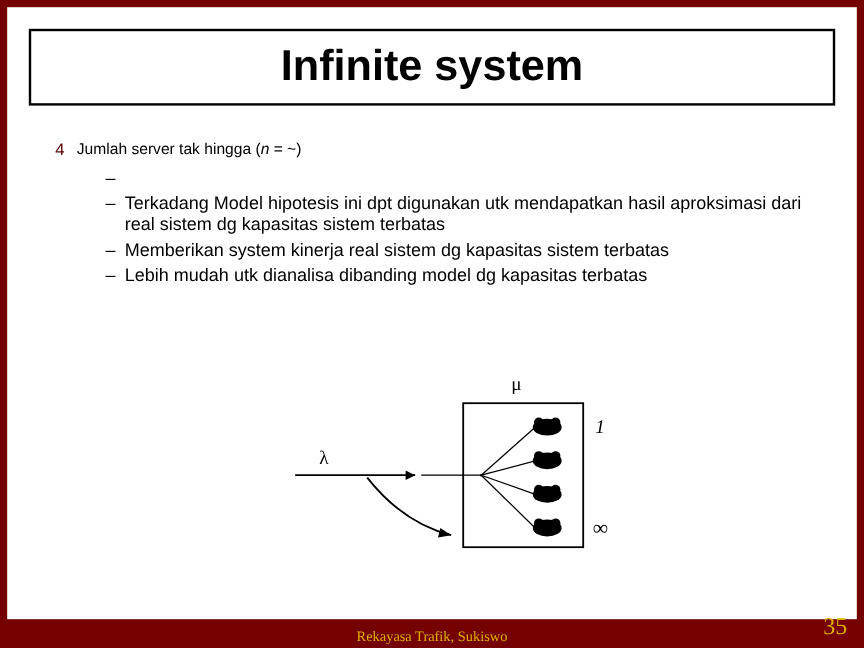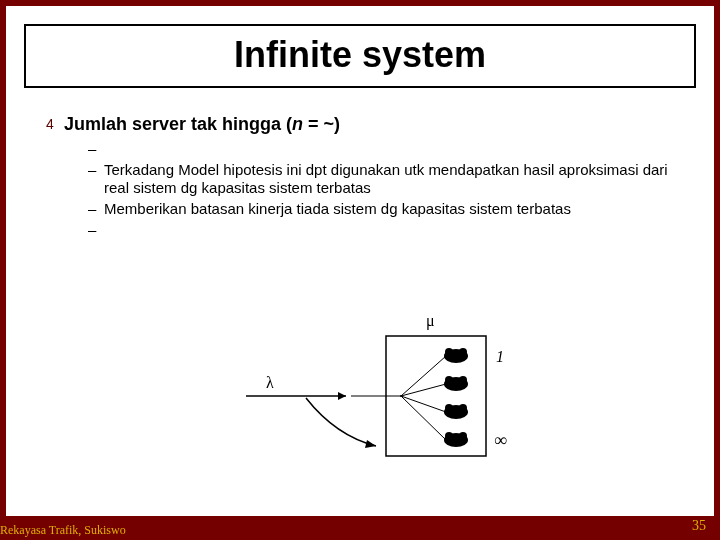--- a/index.html
+++ b/index.html
@@ -40,23 +40,22 @@
     margin-bottom: 6px;
   }
   .bullet1 {
     width: 18px; flex: 0 0 18px;
     font-family: "Wingdings", "Zapf Dingbats", sans-serif;
     font-size: 14px;
     color: #5a0000;
     line-height: 20px;
   }
   .lvl1-text {
-    font-size: 18px;
+    font-size: 13px;
     line-height: 20px;
-    font-weight: bold;
   }
   .lvl1-text .n { font-style: italic; }
   .sublist {
     margin-left: 42px;
     margin-top: 4px;
   }
   .lvl2 {
     display: flex;
     align-items: flex-start;
     margin-bottom: 3px;
@@ -72,29 +71,30 @@
   }
   .diagram {
     position: absolute;
     left: 230px; top: 300px;
     width: 300px; height: 170px;
   }
   .footer {
     position: absolute;
     left: 0; bottom: 2px;
     width: 100%;
+    text-align: center;
     color: #e0b000;
     font-size: 12px;
     font-family: "Times New Roman", serif;
   }
   .pagenum {
     position: absolute;
     right: 14px; bottom: 6px;
     color: #e0b000;
-    font-size: 14px;
+    font-size: 20px;
     font-family: "Times New Roman", serif;
   }
 </style>
 </head>
 <body>
 
 <div class="slide">
 
   <div class="title-box">
     <h1>Infinite system</h1>
@@ -110,24 +110,25 @@
     <div class="sublist">
       <div class="lvl2">
         <span class="bullet2">–</span>
       </div>
       <div class="lvl2">
         <span class="bullet2">–</span>
         <span class="lvl2-text">Terkadang Model hipotesis ini dpt digunakan utk mendapatkan hasil aproksimasi dari real sistem dg kapasitas sistem terbatas</span>
       </div>
       <div class="lvl2">
         <span class="bullet2">–</span>
-        <span class="lvl2-text">Memberikan batasan kinerja tiada sistem dg kapasitas sistem terbatas</span>
+        <span class="lvl2-text">Memberikan system kinerja real sistem dg kapasitas sistem terbatas</span>
       </div>
       <div class="lvl2">
         <span class="bullet2">–</span>
+        <span class="lvl2-text">Lebih mudah utk dianalisa dibanding model dg kapasitas terbatas</span>
       </div>
     </div>
   </div>
 
   <div class="diagram">
     <svg width="300" height="170" viewBox="0 0 300 170">
 
       <line x1="10" y1="90" x2="110" y2="90" stroke="#000" stroke-width="1.5"></line>
       <polygon points="110,90 102,86 102,94" fill="#000"></polygon>
 

